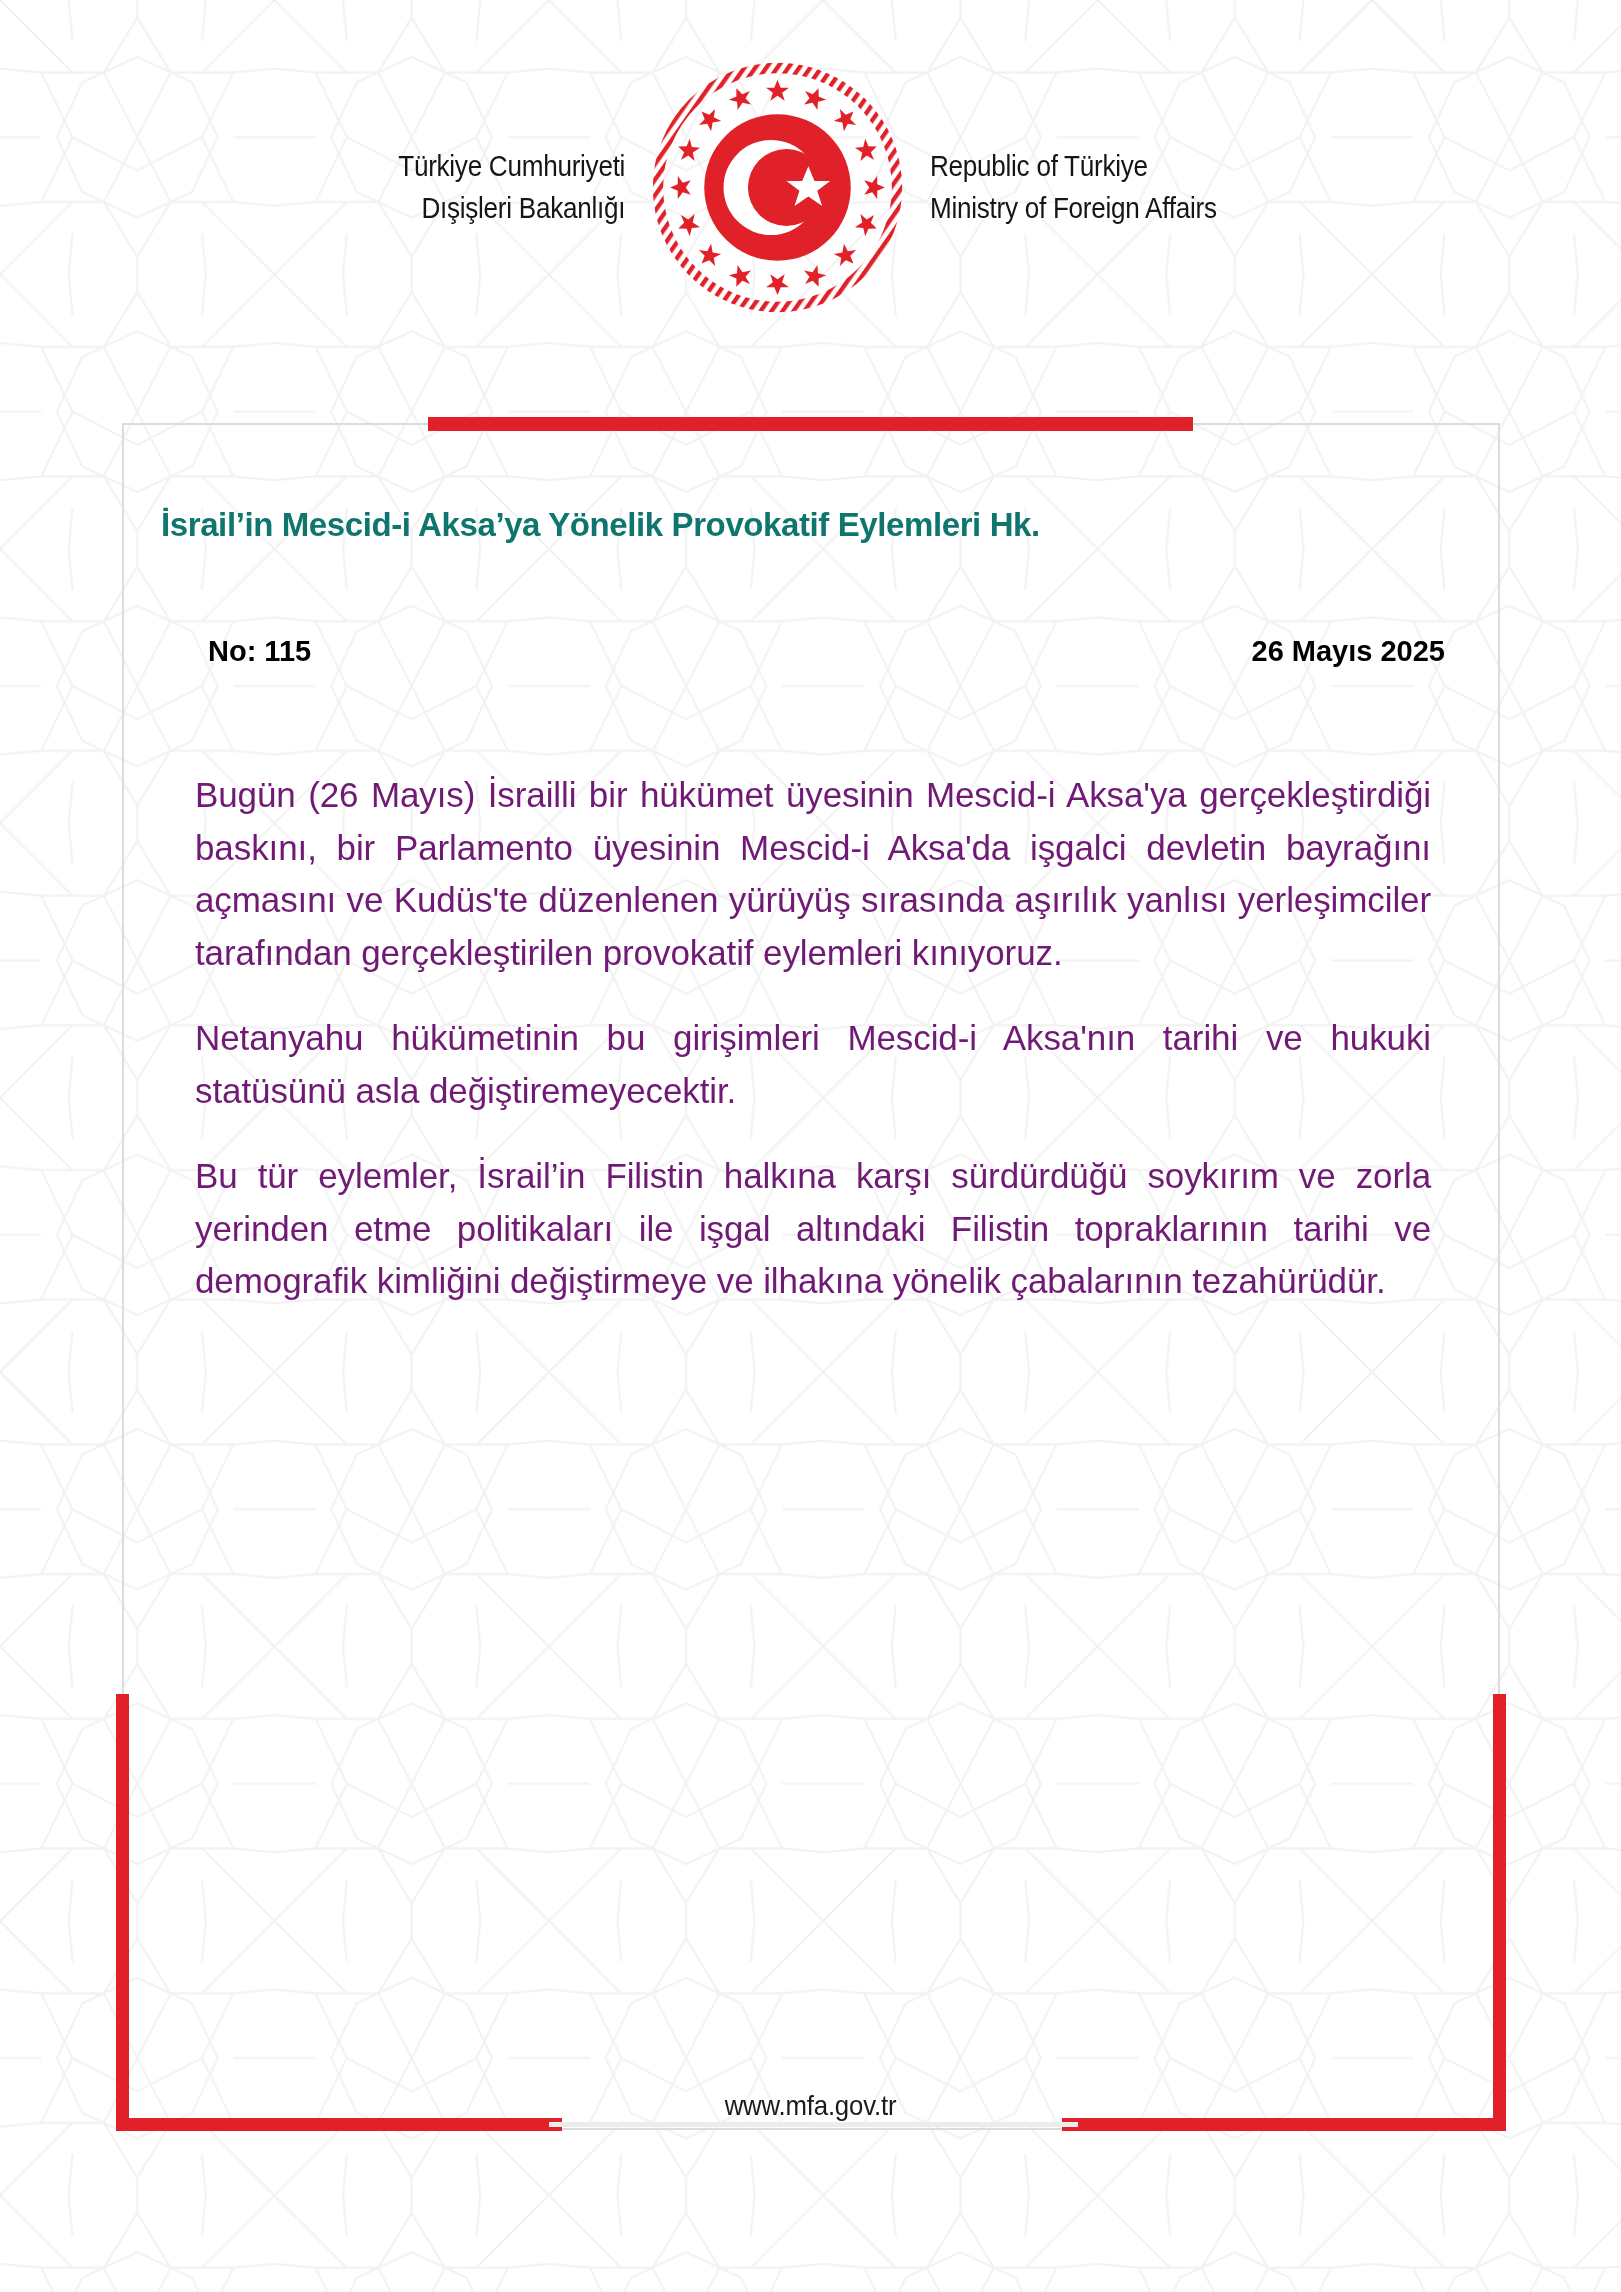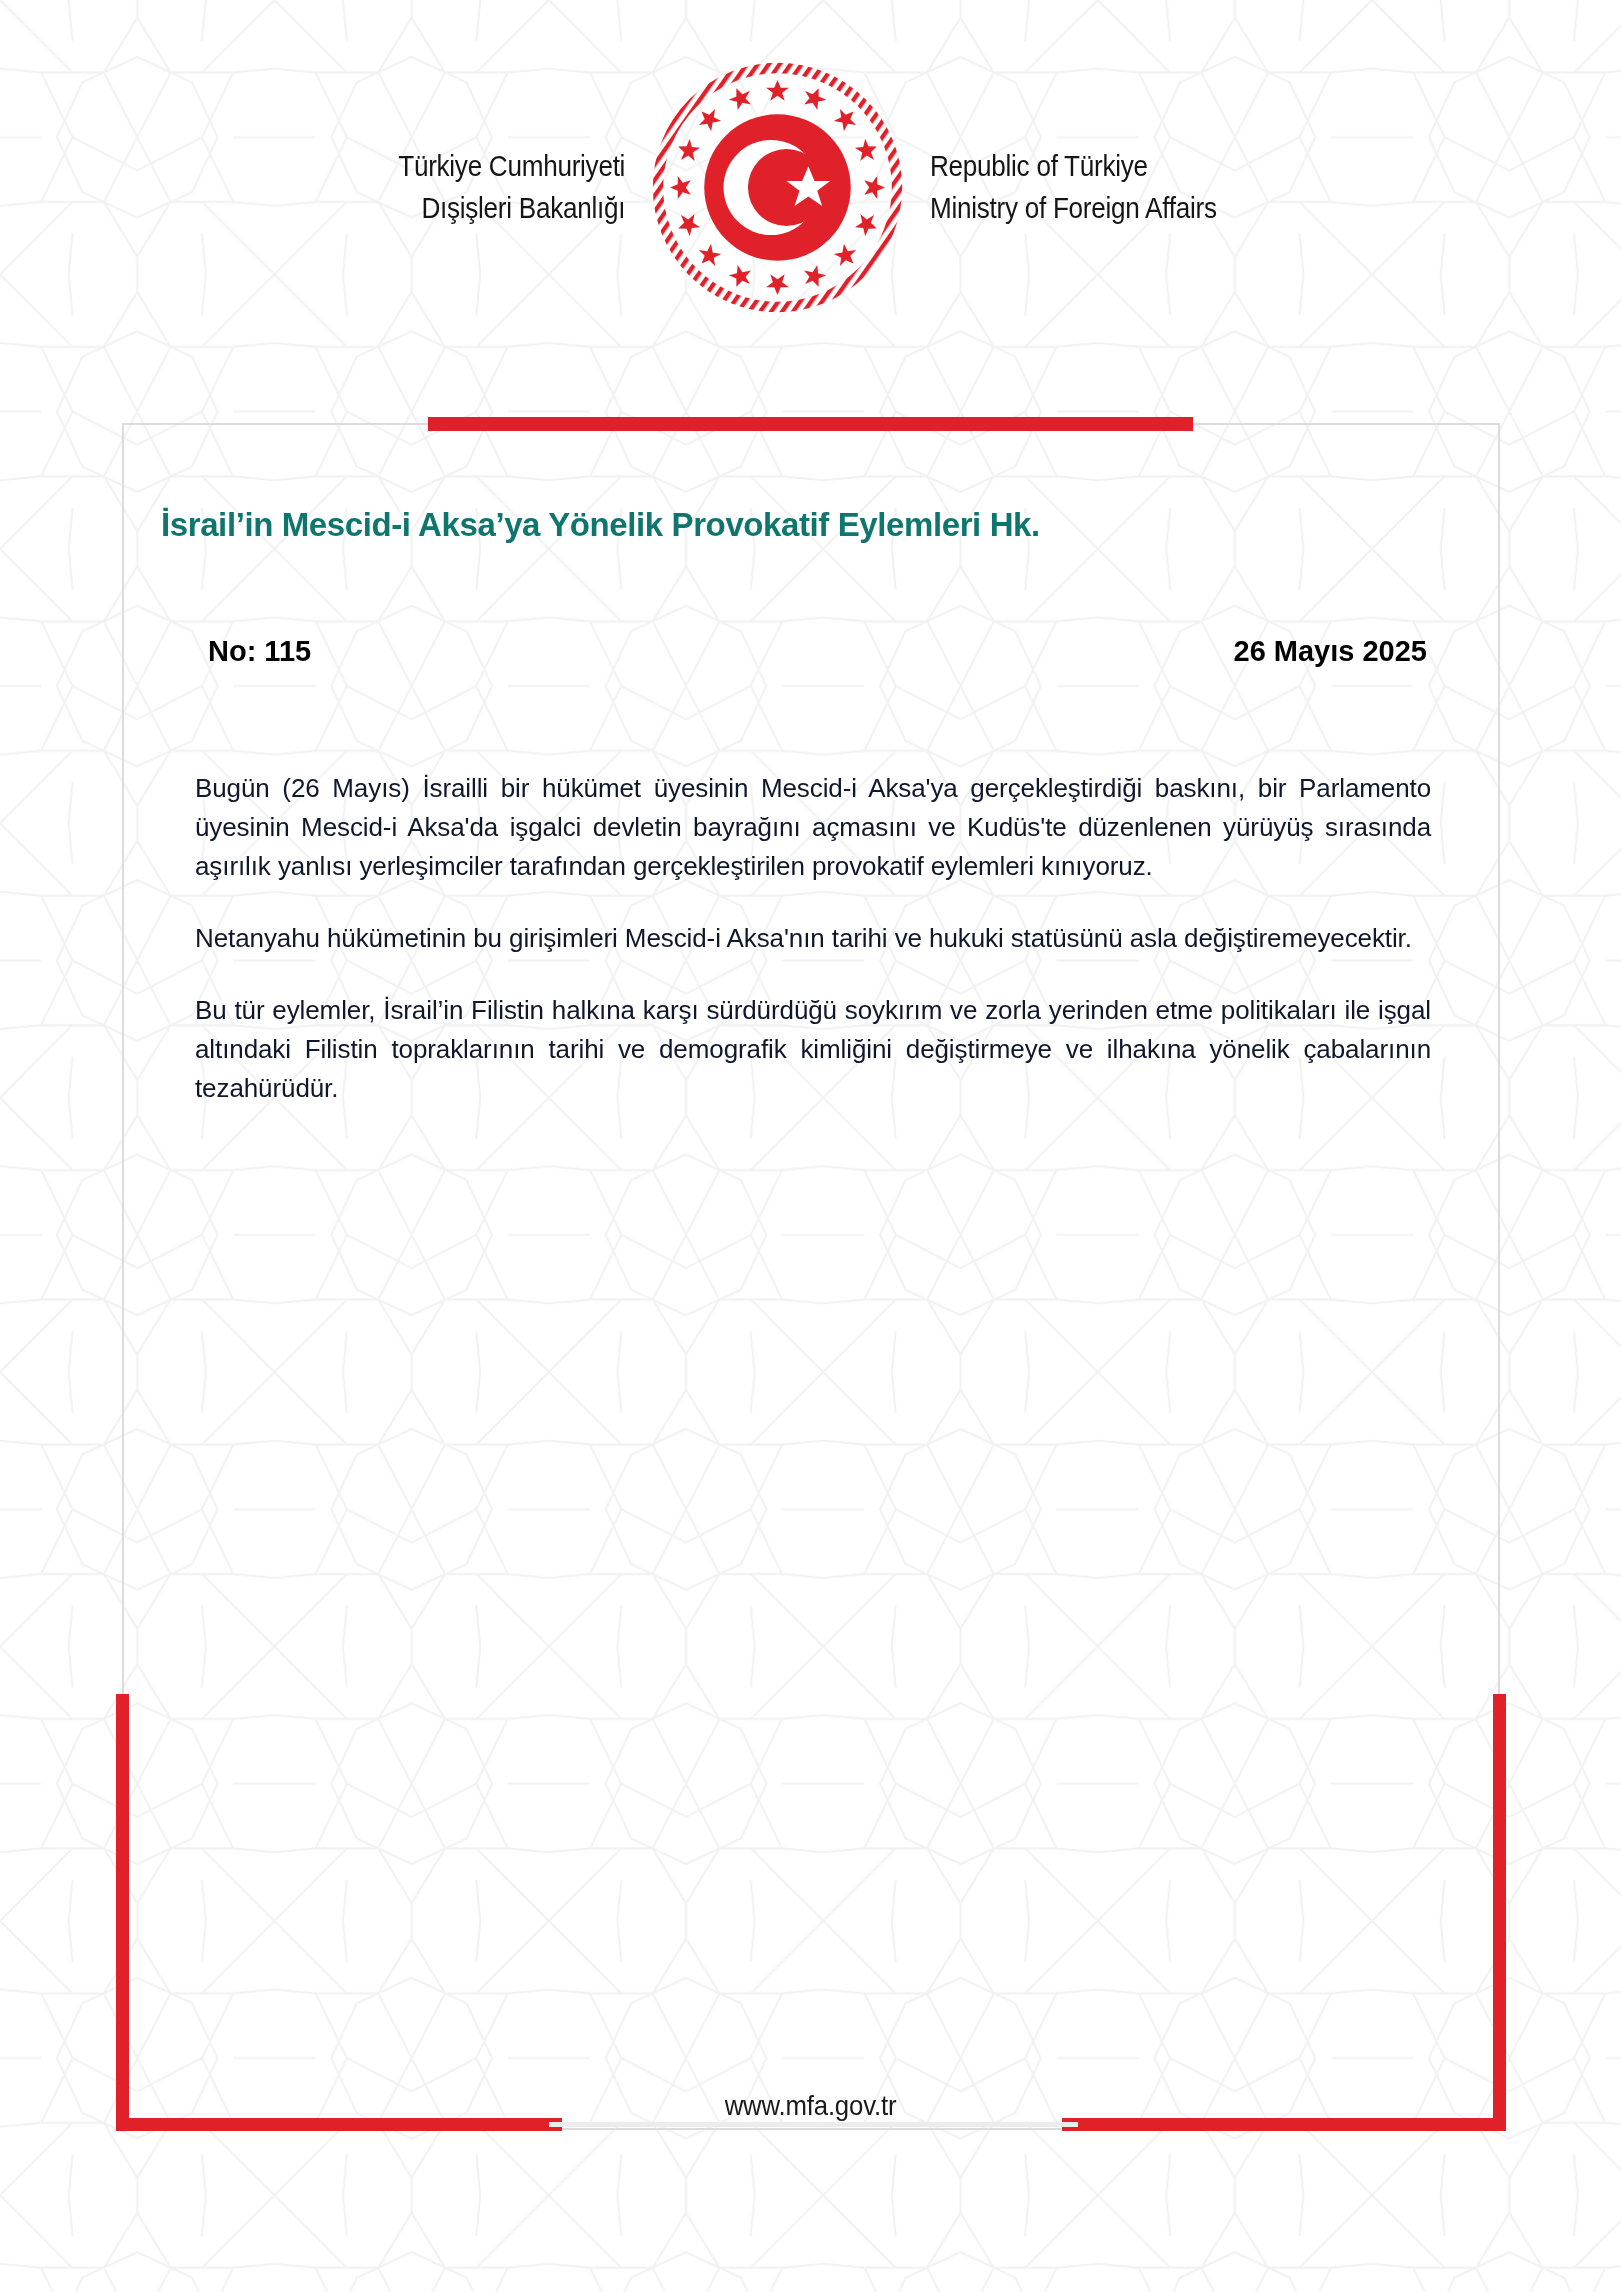--- a/index.html
+++ b/index.html
@@ -145,35 +145,35 @@
     font-weight: bold;
     color: #0f766e;
     letter-spacing: -0.4px;
     padding: 0 39px;
   }
 
   #meta-row {
     margin-top: 91px;
     display: flex;
     justify-content: space-between;
-    padding: 0 73px 0 86px;
+    padding: 0 55px 0 86px;
     font-size: 29px;
     font-weight: bold;
     color: #000;
   }
 
   #body-text {
     margin-top: 101px;
     padding: 0 69px 0 73px;
   }
 
   #body-text p {
-    font-size: 26px;
+    font-size: 35px;
     line-height: 1.50;
-    color: #0f172a;
+    color: #701a75;
     text-align: justify;
     text-justify: inter-word;
     letter-spacing: -0.1px;
   }
 
   #body-text p + p { margin-top: 33px; }
 </style>
 </head>
 <body>
 

